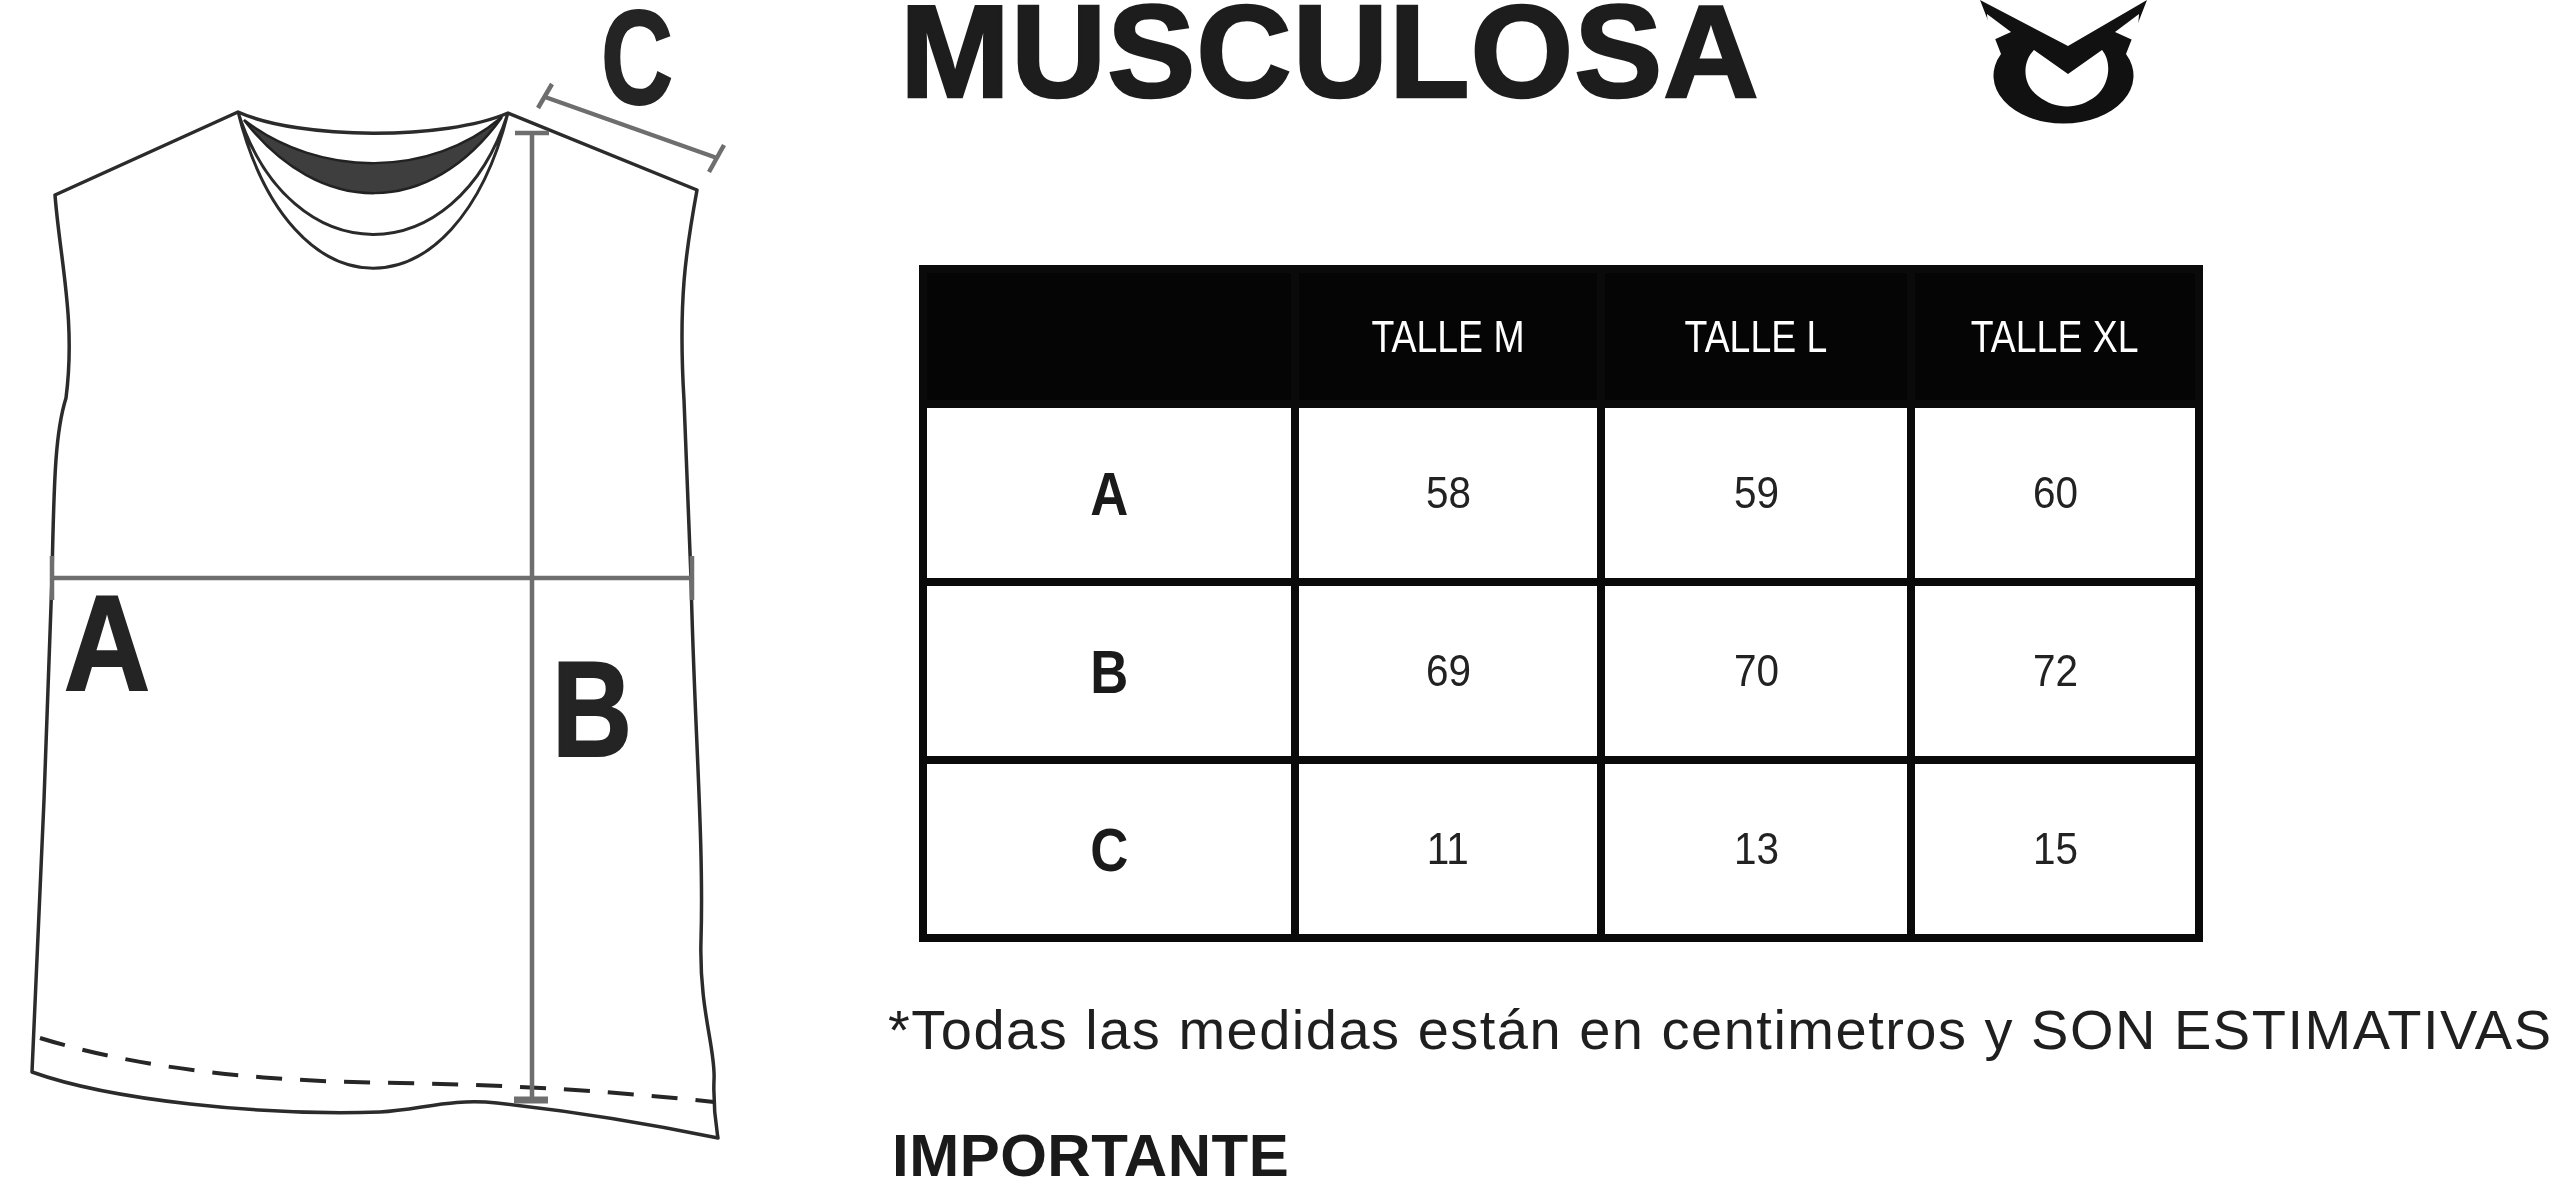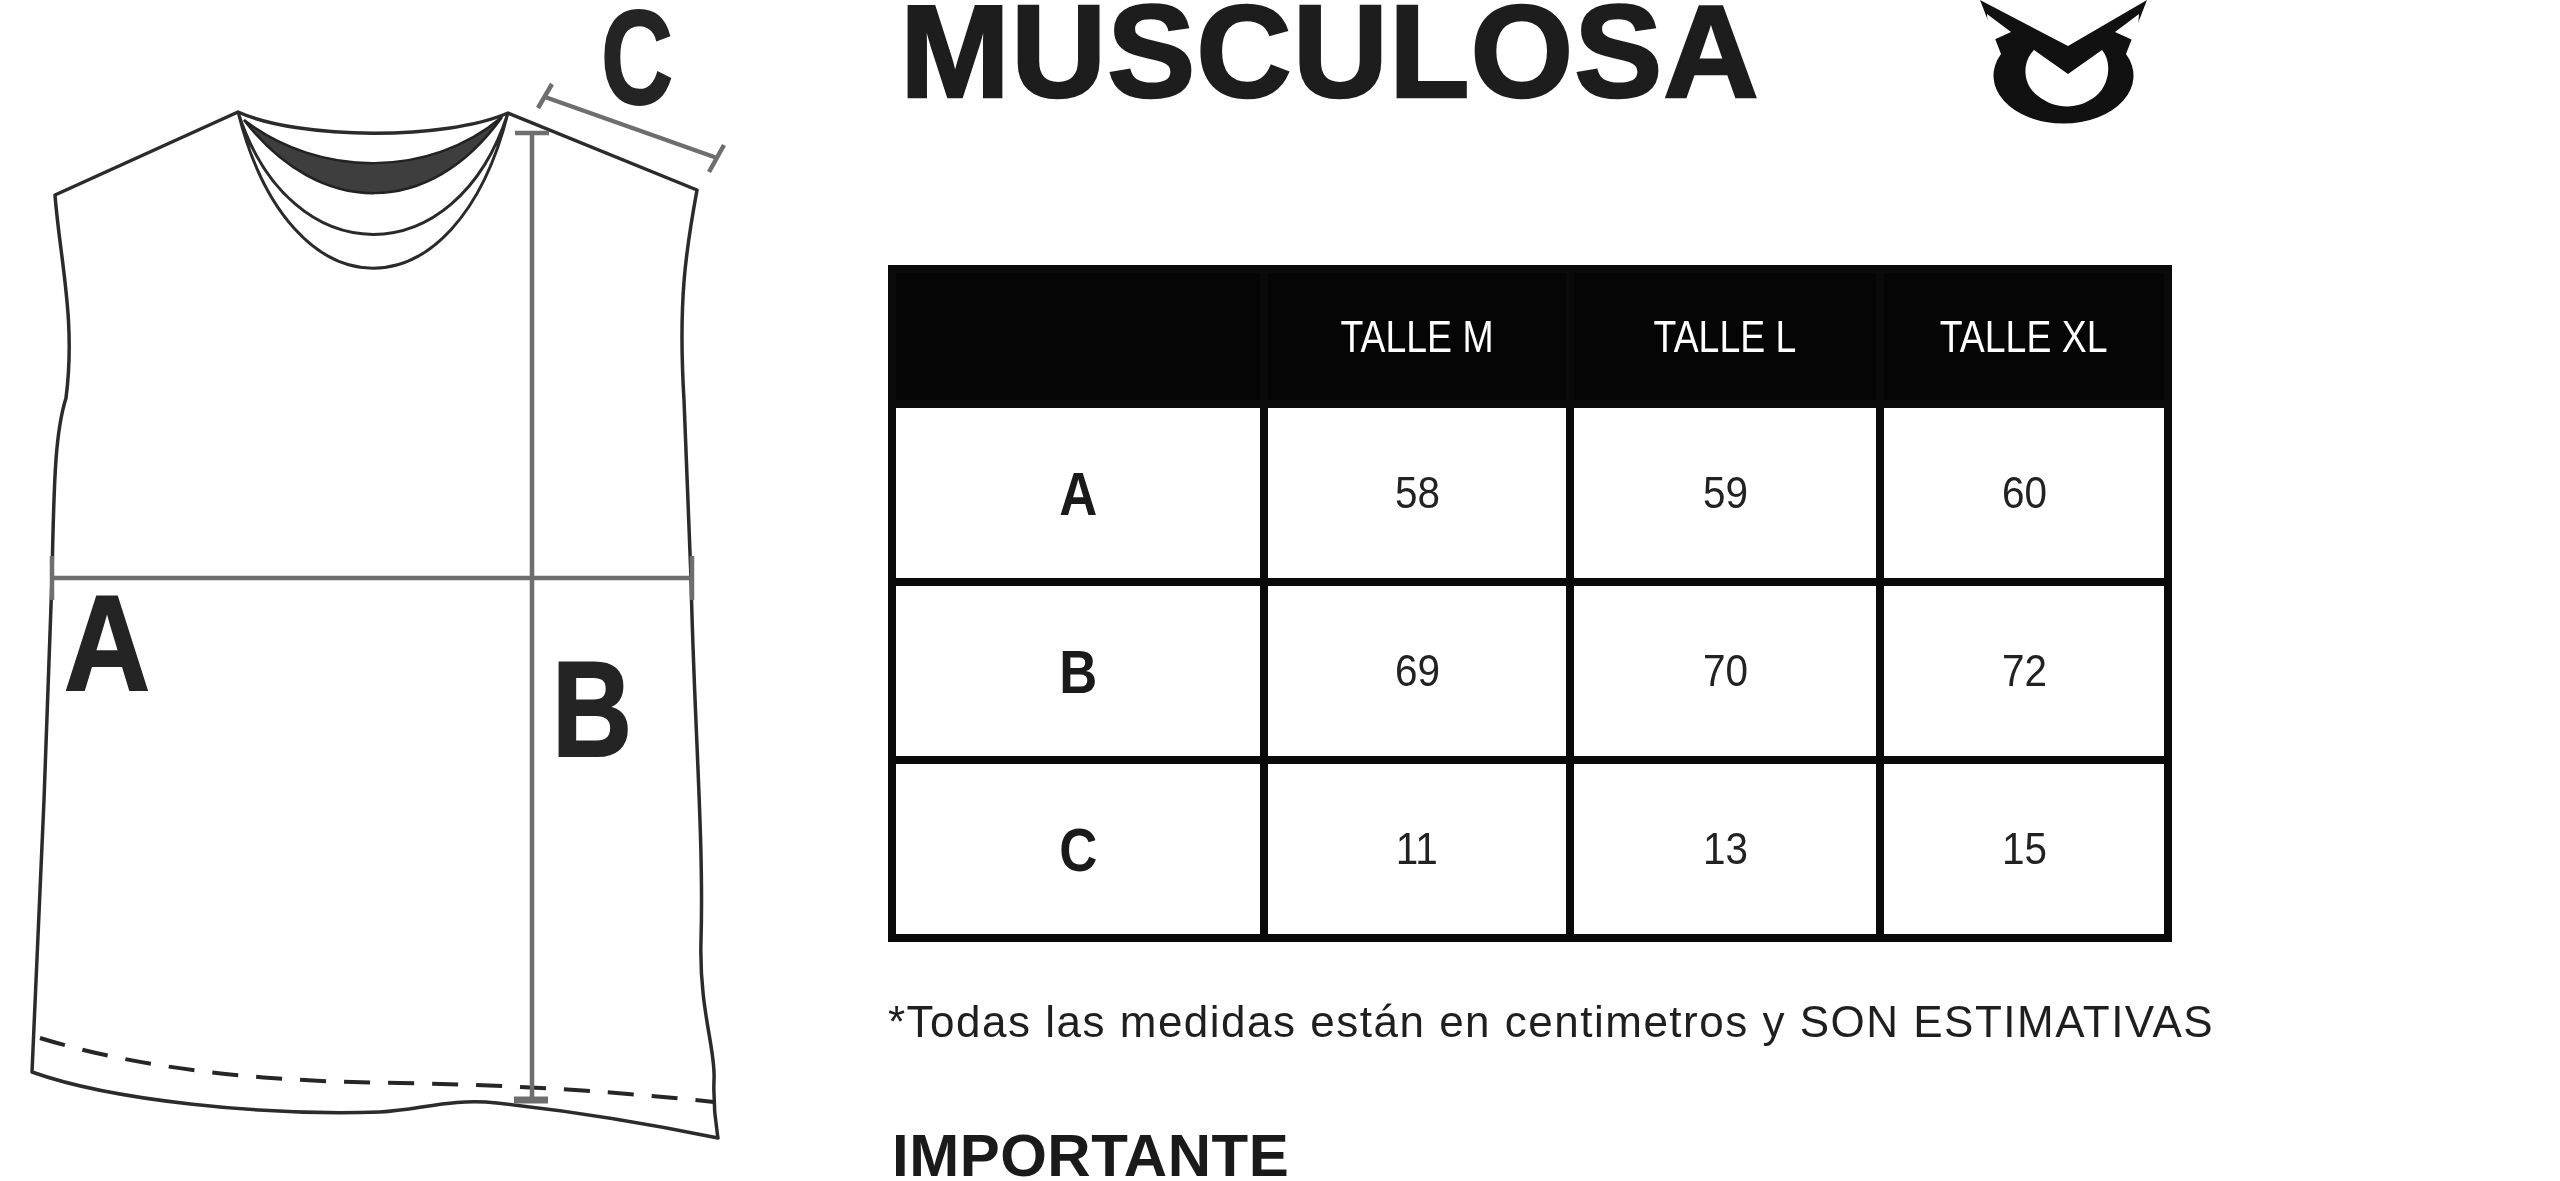--- a/index.html
+++ b/index.html
@@ -8,36 +8,36 @@
     font-family:"Liberation Sans",sans-serif;color:#1d1d1d;
   }
   .shirt-svg{position:absolute;left:0;top:0;}
   .page-title{
     position:absolute;left:900px;top:-14px;margin:0;
     font-size:132px;font-weight:bold;line-height:1;letter-spacing:1px;
     color:#1d1d1d;-webkit-text-stroke:2.5px #1d1d1d;white-space:nowrap;
   }
   .brand-logo{position:absolute;left:1930px;top:0;}
   table.size-table{
-    position:absolute;left:888px;top:265px;border-collapse:collapse;table-layout:fixed;text-decoration:underline;
+    position:absolute;left:919px;top:265px;border-collapse:collapse;table-layout:fixed;text-decoration:underline;
   }
   table.size-table td,table.size-table th{
     border:8px solid #0a0a0a;padding:0;text-align:center;vertical-align:middle;
   }
   table.size-table thead tr{height:135px;}
   table.size-table tbody tr{height:178px;}
   table.size-table thead th{
     background:#050505;color:#ffffff;font-weight:normal;font-size:44px;
   }
   .cond{display:inline-block;transform:scaleX(0.85);transform-origin:center;}
   .num{display:inline-block;transform:scaleX(0.92);transform-origin:center;font-size:44px;color:#222222;}
   td.row-label{font-weight:bold;font-size:62px;color:#1a1a1a;}
   .footnote{
     position:absolute;left:888px;top:997px;margin:0;
-    font-size:44px;letter-spacing:1.5px;color:#1f1f1f;white-space:nowrap;
+    font-size:56px;letter-spacing:1.5px;color:#1f1f1f;white-space:nowrap;
   }
   .important{
     position:absolute;left:892px;top:1121px;margin:0;
     font-size:60px;font-weight:bold;letter-spacing:0.5px;color:#1a1a1a;white-space:nowrap;
   }
   .diagram-letter{font-weight:bold;fill:#242424;stroke:#242424;stroke-width:2px;}
 </style>
 </head>
 <body>
 

